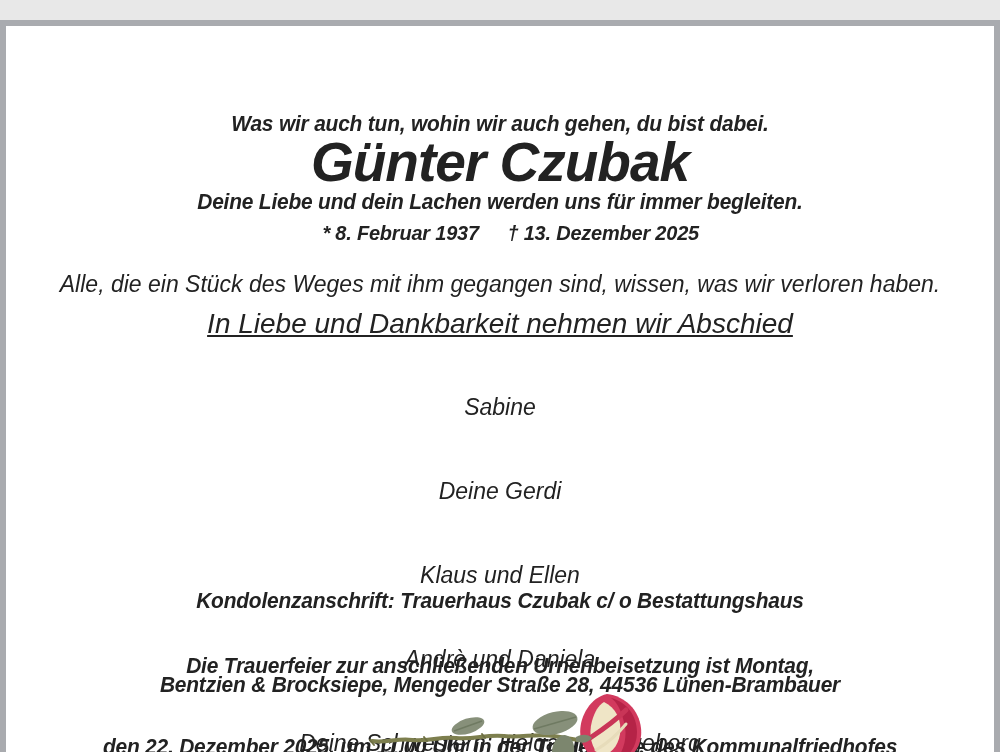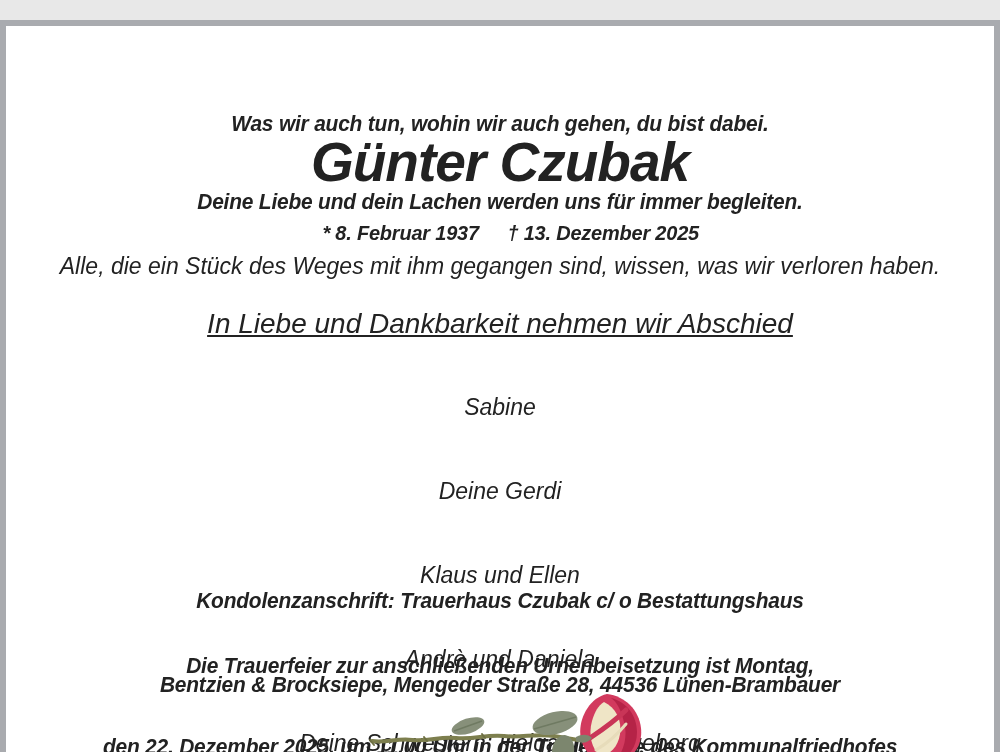--- a/index.html
+++ b/index.html
@@ -47,21 +47,21 @@
   }
   .dates {
     top: 171px;
     font-size: 21px;
     line-height: 24px;
   }
   .dates .death {
     margin-left: 30px;
   }
   .tribute-1 {
-    top: 227px;
+    top: 245px;
     font-size: 23px;
     line-height: 27px;
   }
   .tribute-2 {
     top: 284px;
     font-size: 28px;
     line-height: 27px;
     text-decoration: underline;
   }
   .mourners {

